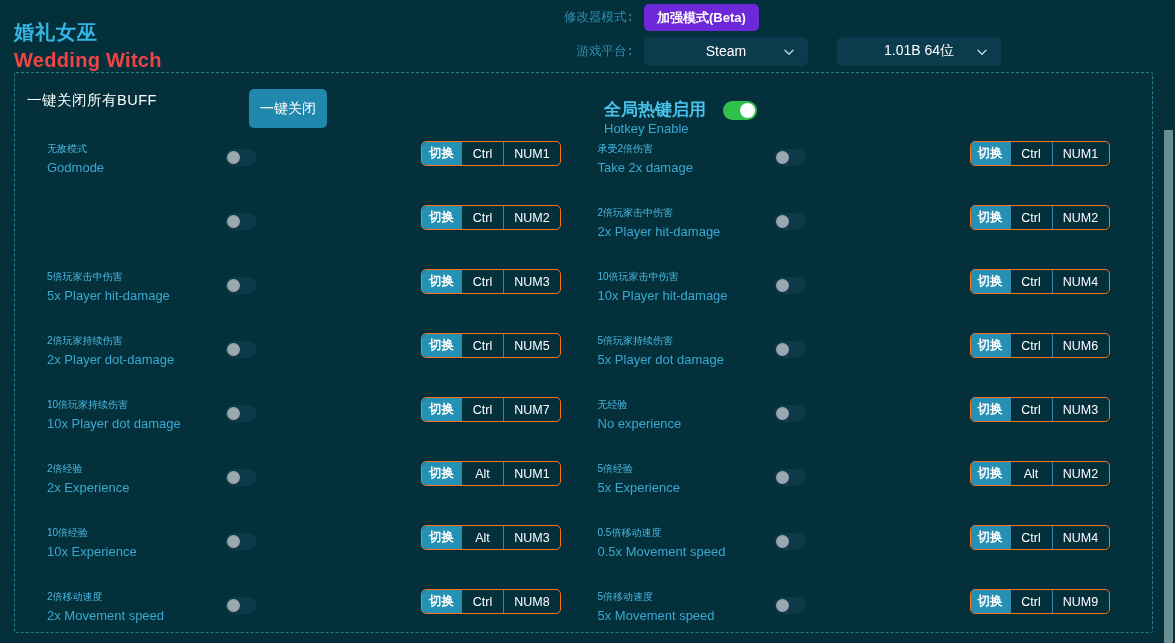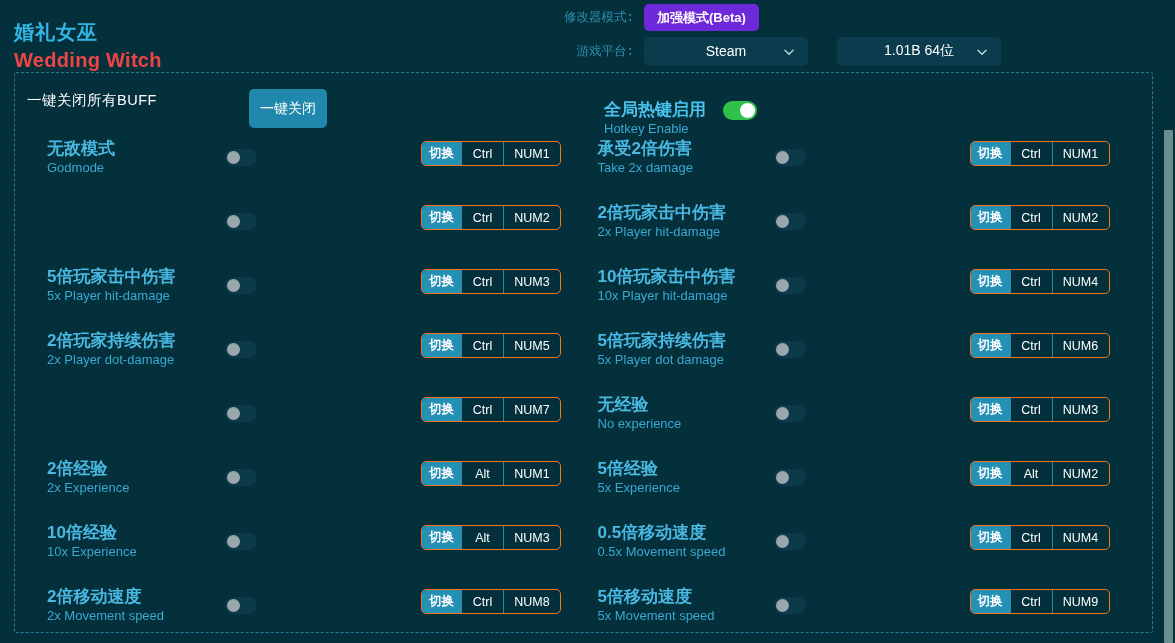--- a/index.html
+++ b/index.html
@@ -211,25 +211,24 @@
   }
 
   .cheat-names {
     position: absolute;
     left: 32px;
     top: 8px;
   }
   .col.right .cheat-names { left: 14px; }
 
   .name-cn {
-    font-size: 17px;
+    font-size: 10px;
     color: #4ab9e2;
     line-height: 19px;
     white-space: nowrap;
-    font-weight: bold;
   }
   .name-en {
     font-size: 13px;
     color: #3aa8cf;
     line-height: 19px;
     white-space: nowrap;
   }
 
   .row-switch {
     position: absolute;
@@ -406,20 +405,24 @@
                 <span class="knob"></span>
               </div>
             </div>
             <div class="hotkey-group">
               <div class="hk-action">切换</div>
               <div class="hk-key mod">Ctrl</div>
               <div class="hk-key num">NUM5</div>
             </div>
           </div>
           <div class="cheat-row">
+            <div class="cheat-names">
+              <div class="name-cn">10倍玩家持续伤害</div>
+              <div class="name-en">10x Player dot damage</div>
+            </div>
             <div class="row-switch">
               <div class="switch off">
                 <span class="knob"></span>
               </div>
             </div>
             <div class="hotkey-group">
               <div class="hk-action">切换</div>
               <div class="hk-key mod">Ctrl</div>
               <div class="hk-key num">NUM7</div>
             </div>

